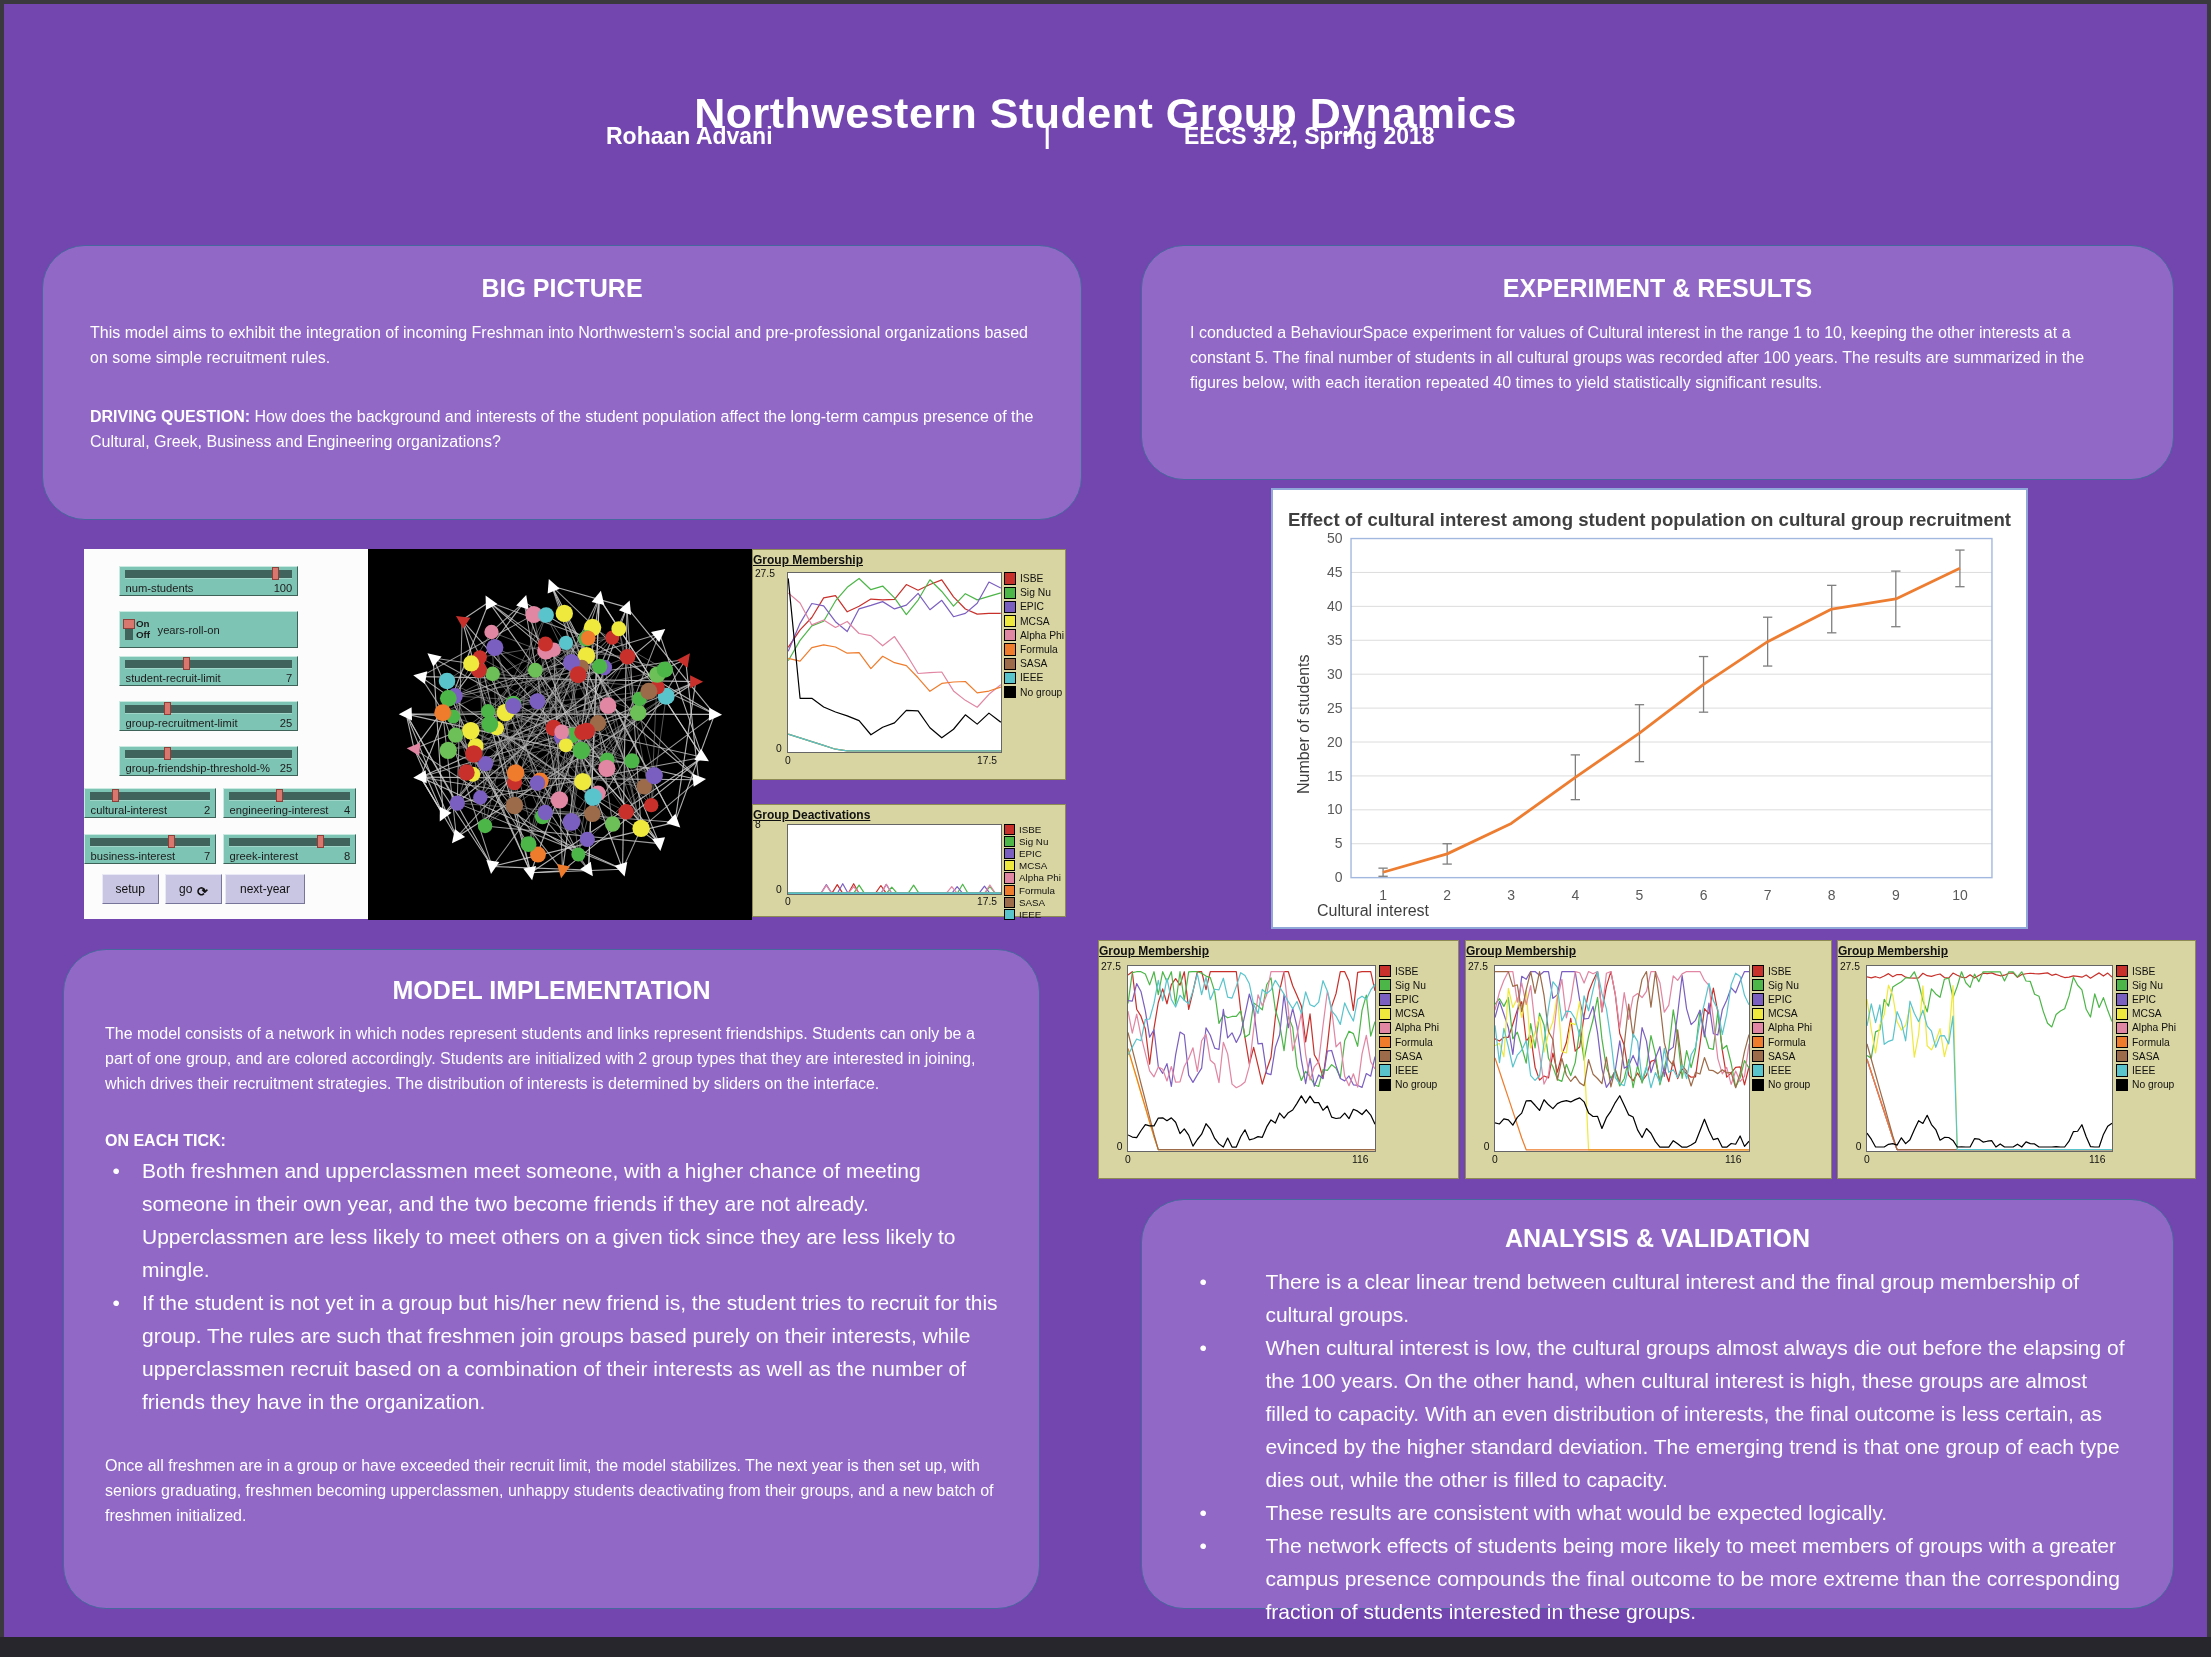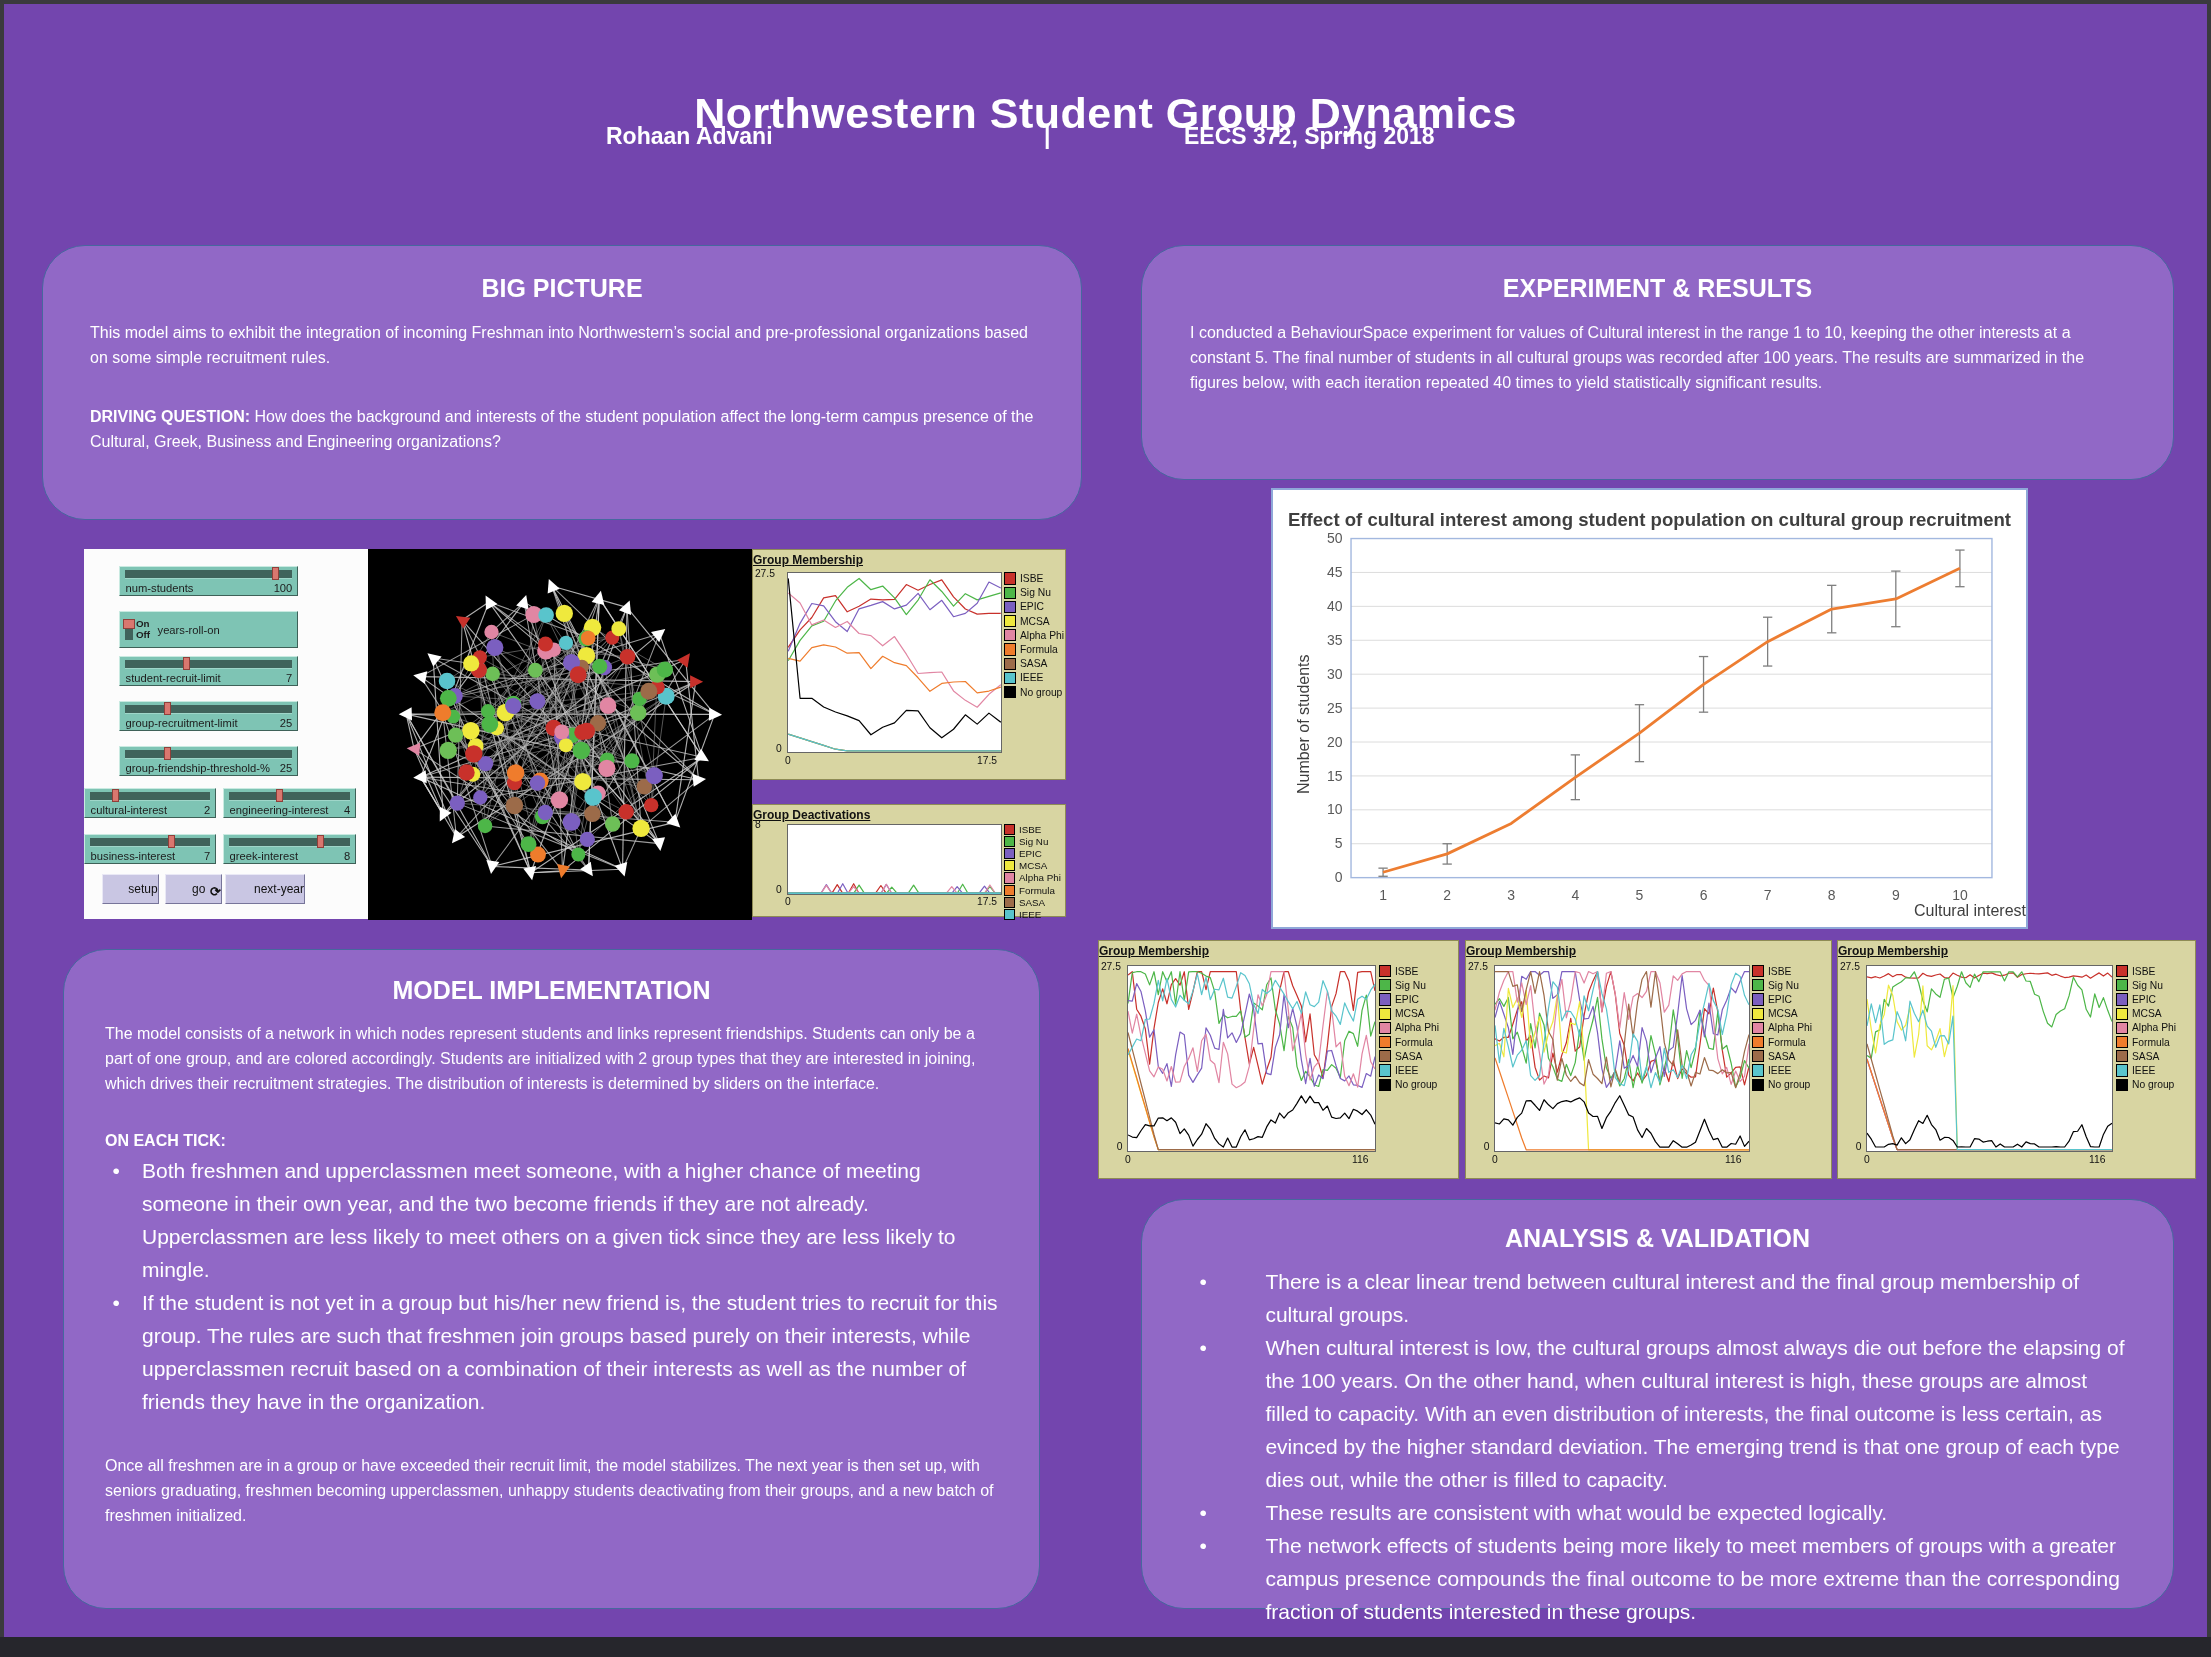--- a/index.html
+++ b/index.html
@@ -54,42 +54,42 @@
     font-size:11.2px;color:#1c1c1c;white-space:nowrap;overflow:hidden;}
   .nl-switch{position:absolute;left:35px;top:62px;width:179px;height:37px;background:#7EC4B4;box-sizing:border-box;
     border-top:1.9px solid #c9eae1;border-left:1.9px solid #c9eae1;border-bottom:1.9px solid #3e6158;border-right:1.9px solid #3e6158;
     display:flex;align-items:center;color:#1c1c1c;}
   .sw-track{position:relative;width:8.4px;height:20.5px;background:#40635B;margin-left:4.7px;}
   .sw-knob{position:absolute;left:-1.9px;top:0;width:12px;height:9.3px;background:#D9776F;border:0.9px solid #8f3f3a;box-sizing:border-box;}
   .sw-onoff{display:flex;flex-direction:column;font-size:9.8px;font-weight:bold;line-height:1.05;margin-left:2.8px;}
   .sw-label{font-size:11.2px;margin-left:7.5px;}
   .nl-btn{position:absolute;top:325px;height:30px;background:#C9C6E3;box-sizing:border-box;
     border-top:1.9px solid #e9e8f5;border-left:1.9px solid #e9e8f5;border-bottom:1.9px solid #77759a;border-right:1.9px solid #77759a;
-    color:#111;font-size:12px;display:flex;align-items:center;justify-content:flex-end;}
+    color:#111;font-size:12px;display:flex;align-items:center;justify-content:center;}
   .nl-btn .icon{font-size:13px;font-weight:bold;margin-left:4.7px;margin-top:5.6px;}
   .nl-view{position:absolute;left:368px;top:549px;width:384px;height:371px;background:#000;}
 
   .nlchart{position:absolute;background:#D8D5A2;border:0.9px solid #8e8b55;box-sizing:border-box;}
   .nlchart-title{position:absolute;top:2.8px;left:0;right:0;text-align:left;font-weight:bold;font-size:12px;color:#111;text-decoration:underline;}
   .nl-plot{position:absolute;background:#fff;border:0.9px solid #666;box-sizing:content-box;}
   .nl-yl{position:absolute;font-size:10.3px;color:#111;}
   .nl-legend{position:absolute;display:flex;flex-direction:column;gap:1.9px;}
   .nl-li{display:flex;align-items:center;gap:3.7px;font-size:10.3px;color:#111;white-space:nowrap;}
   .nl-sw{width:10.3px;height:10.3px;border:0.9px solid #000;flex:0 0 auto;}
   .nl-legend.small{gap:0.9px;}
   .nl-legend.small .nl-li{font-size:9.8px;}
   .nl-legend.small .nl-sw{width:9.3px;height:9.3px;}
 
   
   .exp-fig{position:absolute;left:1271px;top:488px;width:757px;height:441px;background:#fff;
     border:2.8px solid #8FA8D8;box-sizing:border-box;}
   .exp-title{position:absolute;top:18.6px;left:0;right:0;text-align:center;font-size:18.6px;font-weight:bold;color:#3f3f3f;}
   .exp-ylabel{position:absolute;left:-108px;top:224px;width:280px;height:20.5px;text-align:center;
     transform:rotate(-90deg);font-size:16px;color:#3f3f3f;}
-  .exp-xlabel{position:absolute;bottom:7.5px;left:0;right:0;text-align:right;font-size:16px;color:#3f3f3f;}
+  .exp-xlabel{position:absolute;bottom:7.5px;left:0;right:0;text-align:left;font-size:16px;color:#3f3f3f;padding-left:44px;}
   #exp-svg{position:absolute;left:24px;top:41px;}
   svg text{font-family:"Liberation Sans",sans-serif;}
 </style>
 </head>
 <body>
 
 <div class="poster">
 
   <h1 class="page-title">Northwestern Student Group Dynamics</h1>
   <div class="byline">

